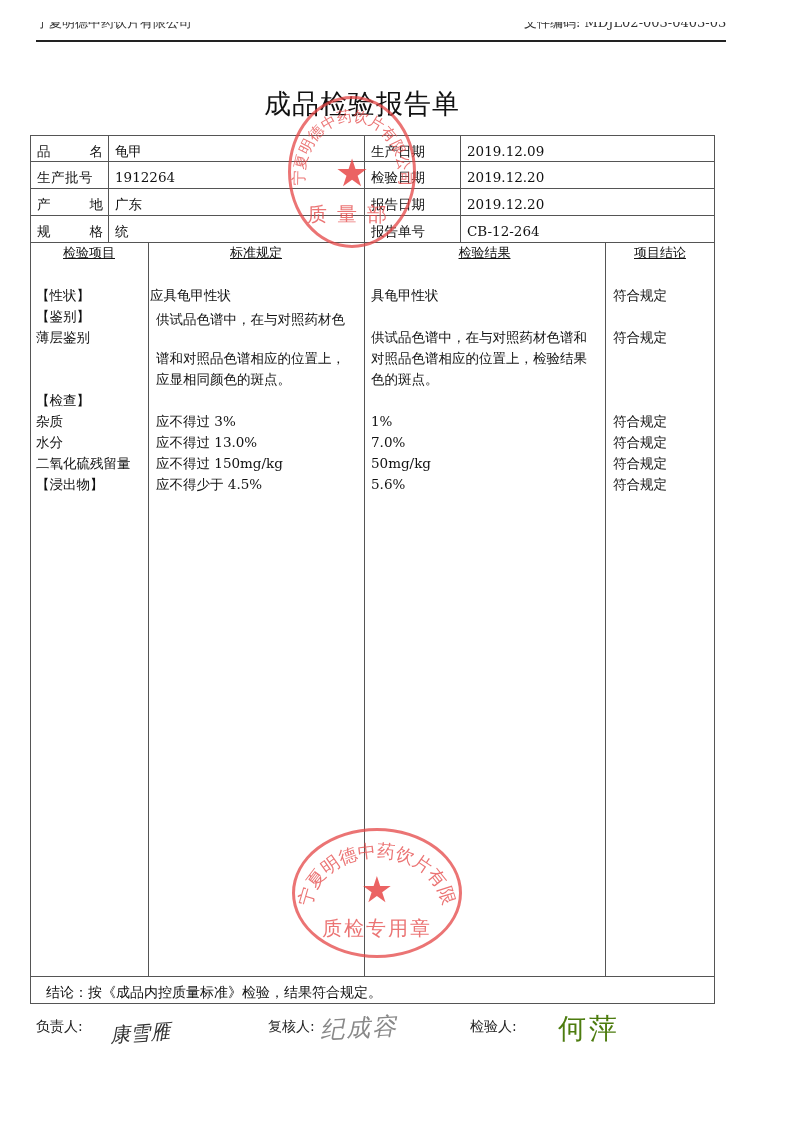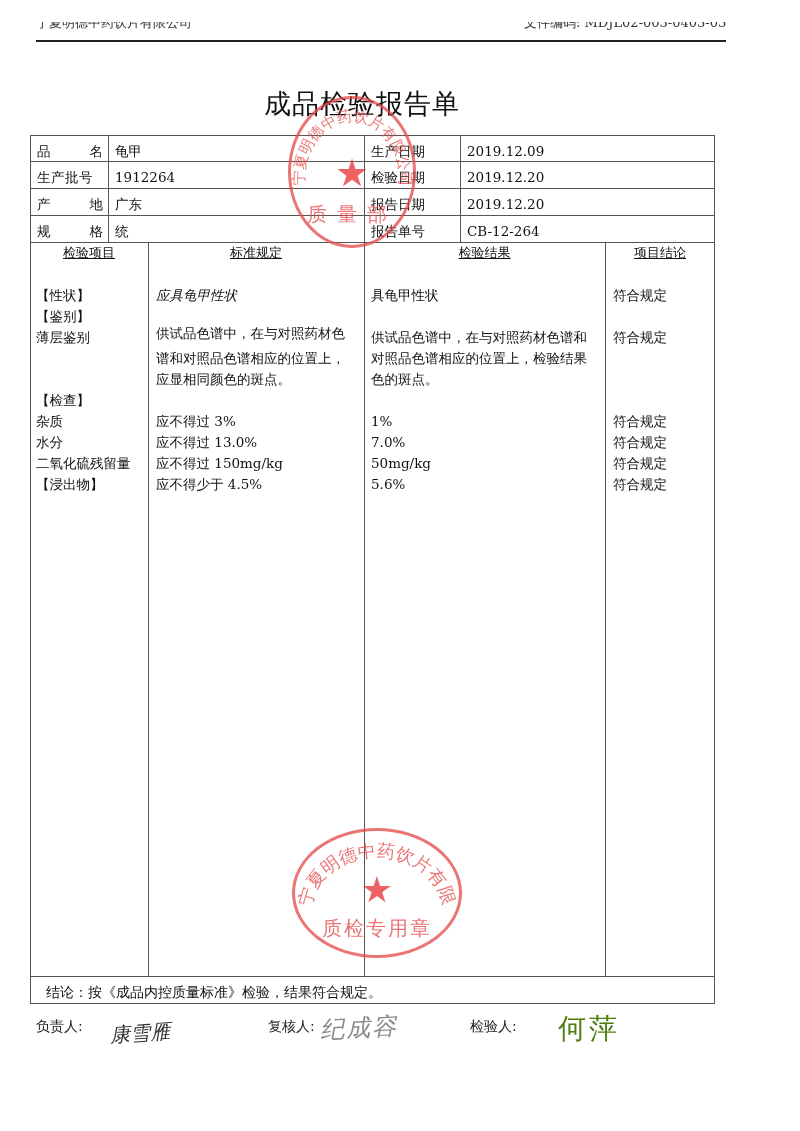--- a/index.html
+++ b/index.html
@@ -90,28 +90,28 @@
 <div class="cell" style="left:467px; top:194px;">2019.12.20</div>
 <div class="cell" style="left:371px; top:221px;">报告单号</div>
 <div class="cell" style="left:467px; top:221px;">CB-12-264</div>
 
 <div class="colhead" style="left:30px; width:118px;">检验项目</div>
 <div class="colhead" style="left:148px; width:216px;">标准规定</div>
 <div class="colhead" style="left:364px; width:241px;">检验结果</div>
 <div class="colhead" style="left:605px; width:110px;">项目结论</div>
 
 <div class="cell" style="left:36px; top:285px;">【性状】</div>
-<div class="cell" style="left:156px; top:285px;font-style:italic;">应具龟甲性状</div>
+<div class="cell" style="left:150px; top:285px;">应具龟甲性状</div>
 <div class="cell" style="left:371px; top:285px;">具龟甲性状</div>
 <div class="cell" style="left:613px; top:285px;">符合规定</div>
 
 <div class="cell" style="left:36px; top:306px;">【鉴别】</div>
 
 <div class="cell" style="left:36px; top:327px;">薄层鉴别</div>
-<div class="cell" style="left:156px; top:325px;font-family:Liberation Mono, monospace;">供试品色谱中，在与对照药材色</div>
+<div class="cell" style="left:156px; top:309px;">供试品色谱中，在与对照药材色</div>
 <div class="cell" style="left:156px; top:348px;">谱和对照品色谱相应的位置上，</div>
 <div class="cell" style="left:156px; top:369px;">应显相同颜色的斑点。</div>
 <div class="cell" style="left:371px; top:327px;">供试品色谱中，在与对照药材色谱和</div>
 <div class="cell" style="left:371px; top:348px;">对照品色谱相应的位置上，检验结果</div>
 <div class="cell" style="left:371px; top:369px;">色的斑点。</div>
 <div class="cell" style="left:613px; top:327px;">符合规定</div>
 
 <div class="cell" style="left:36px; top:390px;">【检查】</div>
 
 <div class="cell" style="left:36px; top:411px;">杂质</div>

